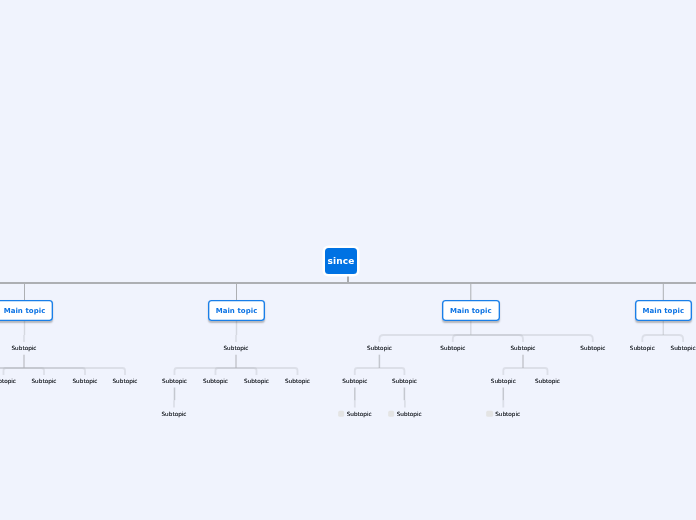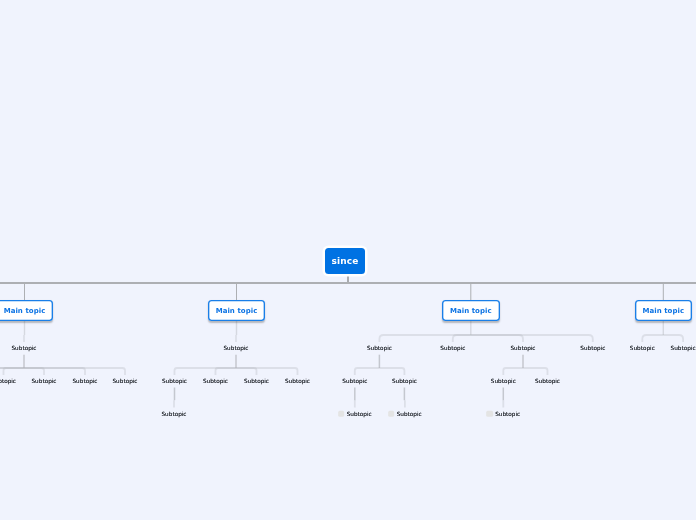--- a/index.html
+++ b/index.html
@@ -5,21 +5,21 @@
 <style>
   html,body{margin:0;padding:0;background:#f0f3fd;}
   body{width:696px;height:520px;overflow:hidden;
        font-family:"DejaVu Sans",sans-serif;
        -webkit-font-smoothing:antialiased;}
   #canvas{position:relative;width:696px;height:520px;overflow:hidden;background:#f0f3fd;}
   #links{position:absolute;left:0;top:0;width:696px;height:520px;pointer-events:none;}
   .node{position:absolute;white-space:nowrap;
         display:flex;align-items:center;justify-content:center;box-sizing:border-box;}
   .root-node{background:#0072e3;color:#ffffff;font-weight:bold;font-size:9px;
-        border-radius:3.5px;width:40px;height:26px;
+        border-radius:3.5px;width:32px;height:26px;
         box-shadow:0 0 0 2.5px #ffffff;letter-spacing:0.1px;}
   .main-node{background:#ffffff;color:#0b73e4;font-weight:bold;font-size:7px;
         border-radius:3.5px;width:57.5px;height:21px;
         box-shadow:inset 0 0 0 1.35px #1a7fe8, 0 1.2px 1.6px rgba(60,60,60,.33);
         letter-spacing:0.05px;}
   .sub-node{color:#34383f;font-size:5.7px;letter-spacing:0.02px;text-shadow:0 0 0.35px currentColor;}
   .cbx{display:inline-block;width:6.3px;height:6.3px;background:#e4e4e4;
       border-radius:1.6px;margin-right:2.4px;flex:0 0 auto;}
 </style>
 </head>

